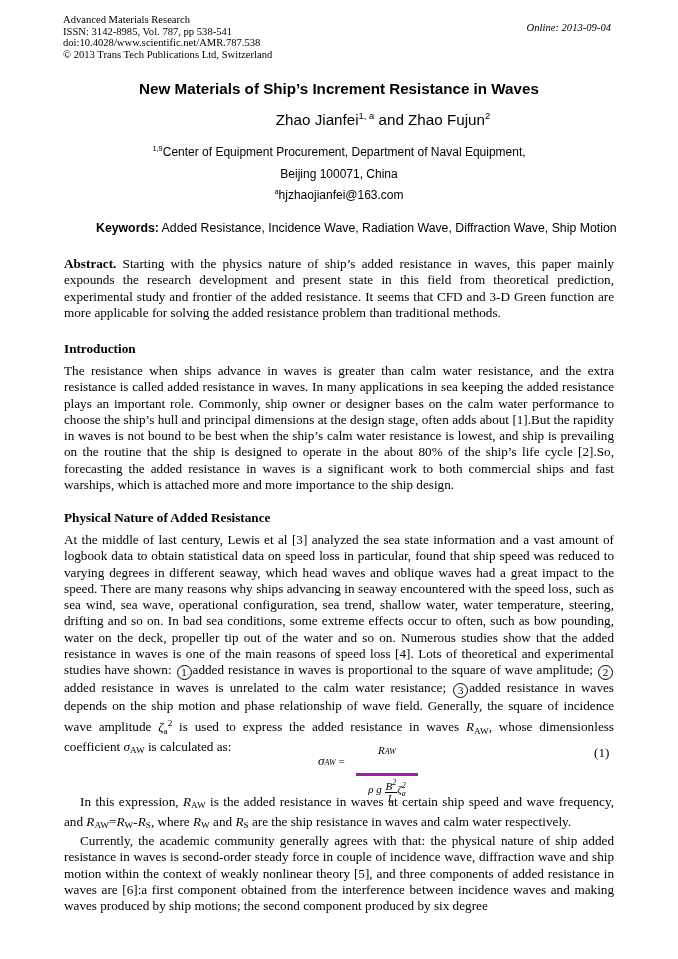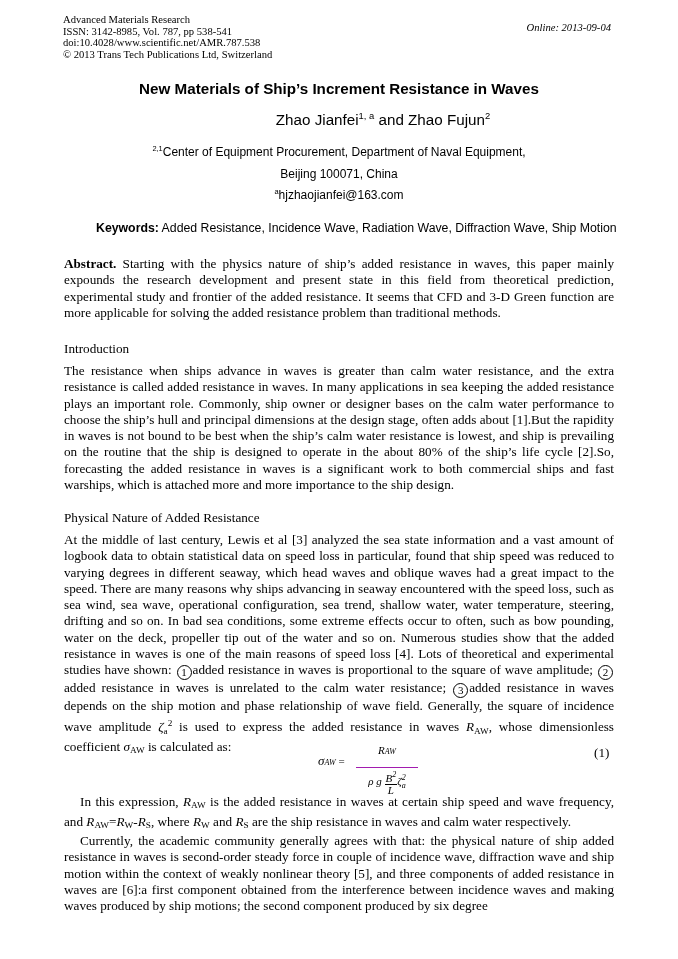--- a/index.html
+++ b/index.html
@@ -8,28 +8,28 @@
   .hdr-right { position:absolute; top:14px; right:67px; font-family:"Liberation Serif", serif; font-style:italic; font-size:10.6px; line-height:11.6px; text-align:right;margin-top:8px; }
   .title { position:absolute; top:80px; left:0; width:678px; text-align:center; font-family:"Liberation Sans", sans-serif; font-weight:bold; font-size:15.2px; }
   .authors { position:absolute; top:111px; left:0; width:678px; text-align:center; font-family:"Liberation Sans", sans-serif; font-size:15.2px;margin-left:44px; }
   .authors sup, .aff sup { font-size:0.62em; vertical-align:super; line-height:0; }
   .aff { position:absolute; left:0; width:678px; text-align:center; font-family:"Liberation Sans", sans-serif; font-size:12px; }
   .kw { position:absolute; top:221px; left:64px; width:560px; font-family:"Liberation Sans", sans-serif; font-size:12.3px;padding-left:32px; }
   .kw b { font-weight:bold; }
   .block { position:absolute; left:64px; width:550px; font-family:"Liberation Serif", serif; font-size:13.2px; line-height:16.3px; text-align:justify; }
   .block p { margin:0; }
   .lead b { font-weight:bold; }
-  .heading { position:absolute; left:64px; font-family:"Liberation Serif", serif; font-weight:normal; font-size:13.2px; }
+  .heading { position:absolute; left:64px; font-family:"Liberation Serif", serif; font-weight:bold; font-size:13.2px; }
   .circ { display:inline-block; width:13px; height:13px; border:1px solid #000; border-radius:50%; font-size:11px; line-height:13px; text-align:center; margin:0 1px; vertical-align:-2px; }
   i.v { font-style:italic; }
   .sub { font-size:0.7em; vertical-align:-0.25em; }
   .eq { position:absolute; top:744px; left:318px; font-family:"Liberation Serif", serif; font-style:italic; font-size:11px; }
   .eq .lhs { position:absolute; left:0; top:9px; white-space:nowrap;text-align:right; }
   .eq .frac { position:absolute; left:38px; top:0; width:62px; text-align:center; }
-  .eq .num { padding-bottom:10px; border-bottom:1px solid #a21caf; height:13px; }
+  .eq .num { padding-bottom:16px; border-bottom:3px solid #a21caf; height:13px; }
   .eq .den { padding-top:1px; white-space:nowrap; }
   .eq .small { font-size:8px; }
   .eq-no { position:absolute; top:745px; left:594px; font-family:"Liberation Serif", serif; font-size:13.2px; }
   .indent { text-indent:16px; }
 </style>
 </head>
 <body>
 
 <div class="hdr">
   <div>Advanced Materials Research</div>
@@ -39,21 +39,21 @@
 </div>
 <div class="hdr-right">Online: 2013-09-04</div>
 
 <div class="title">New Materials of Ship’s Increment Resistance in Waves</div>
 
 <div class="authors">
   <span>Zhao Jianfei</span><sup>1, a</sup><span style="white-space:pre"> and </span><span>Zhao Fujun</span><sup>2</sup>
 </div>
 
 <div class="aff" style="top:145px">
-  <sup>2,1</sup><span>Center of Equipment Procurement, Department of Naval Equipment,</span>
+  <sup>1,9</sup><span>Center of Equipment Procurement, Department of Naval Equipment,</span>
 </div>
 <div class="aff" style="top:167px">Beijing 100071, China</div>
 <div class="aff" style="top:188px">
   <sup>a</sup><span>hjzhaojianfei@163.com</span>
 </div>
 
 <div class="kw">
   <b>Keywords:</b><span> Added Resistance, Incidence Wave, Radiation Wave, Diffraction Wave, Ship Motion</span>
 </div>
 

